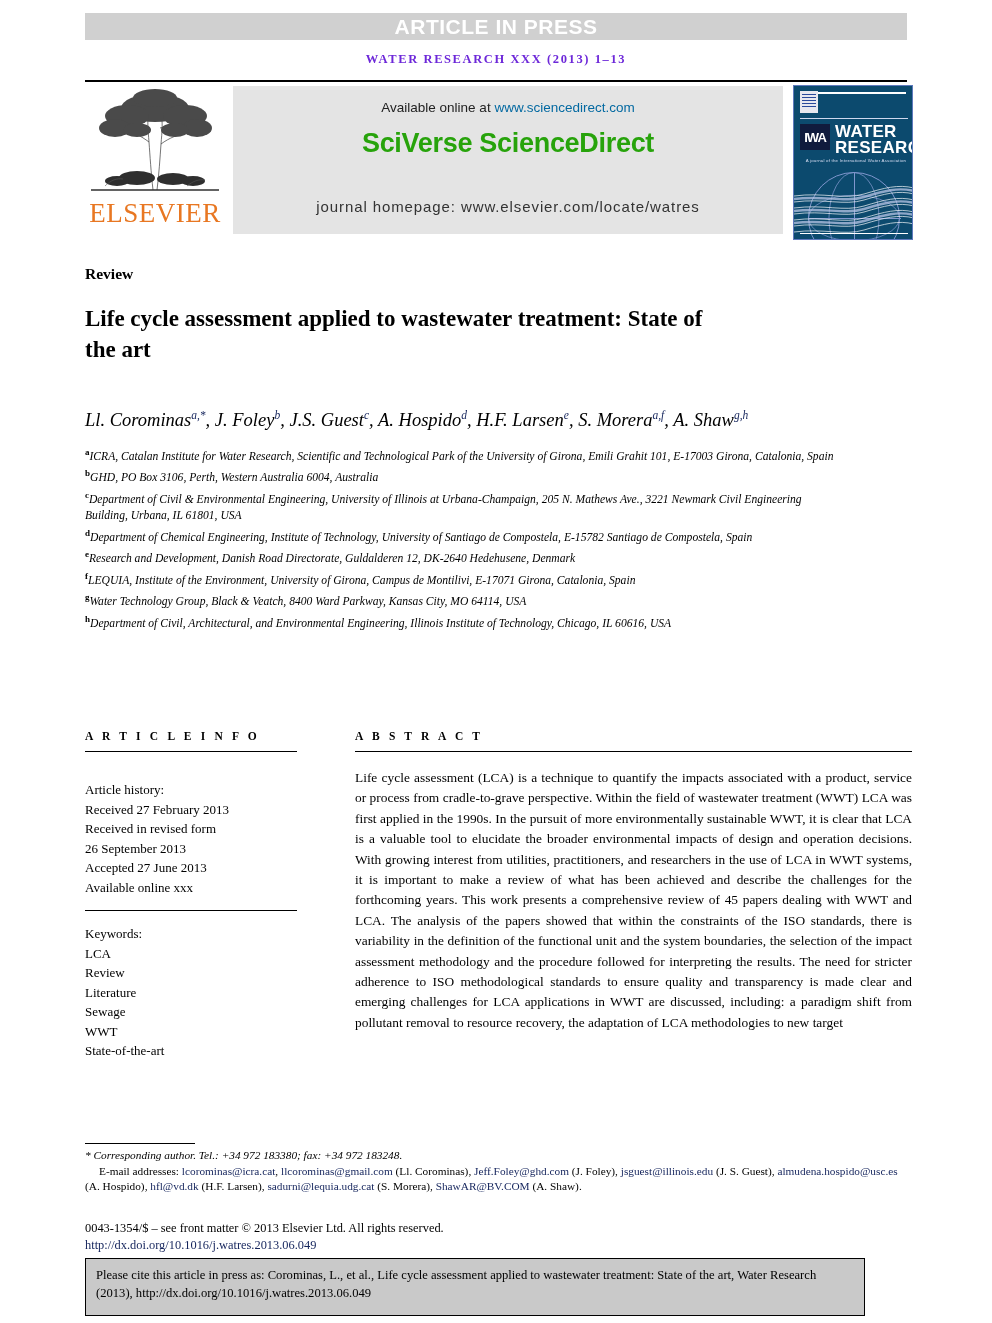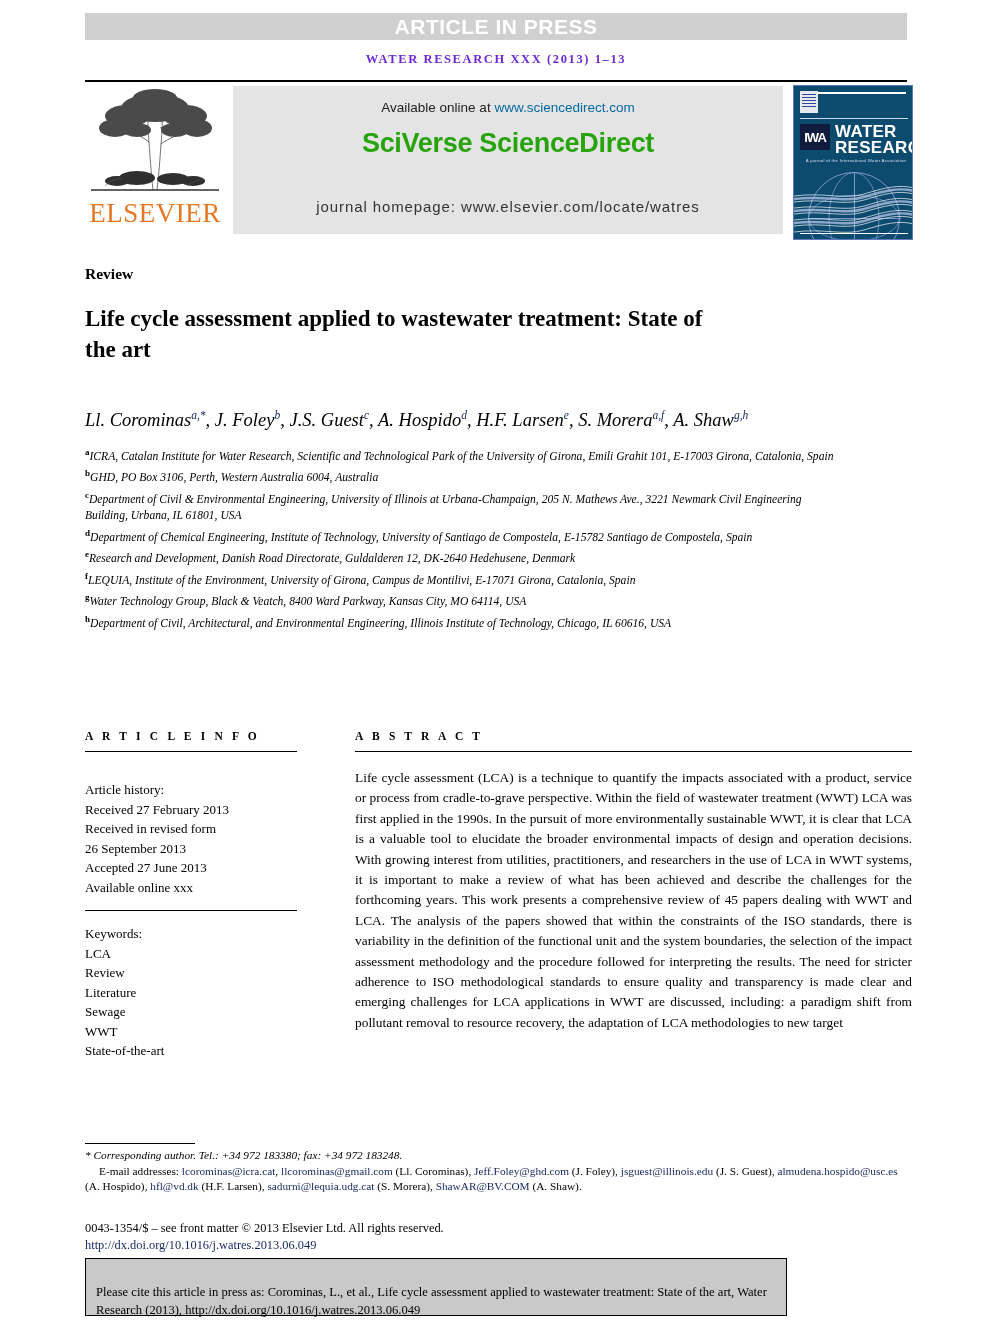--- a/index.html
+++ b/index.html
@@ -228,24 +228,24 @@
   }
   .doi-line {
     position: absolute; left: 85px; top: 1238px;
     font-family: "Liberation Serif", serif;
     font-size: 12.4px; color: #14245c;
   }
 
   
   .cite-box {
     position: absolute; left: 85px; top: 1258px;
-    width: 702px; height: 58px;
+    width: 780px; height: 58px;
     background: #c9c9c9;
     border: 1.5px solid #000;
-    padding: 24px 10px;
+    padding: 7px 10px;
     font-family: "Liberation Serif", serif;
     font-size: 12.6px; line-height: 18px;
   }
 </style>
 </head>
 <body>
 
 <div class="press-banner">
   <span>ARTICLE IN PRESS</span>
 </div>

